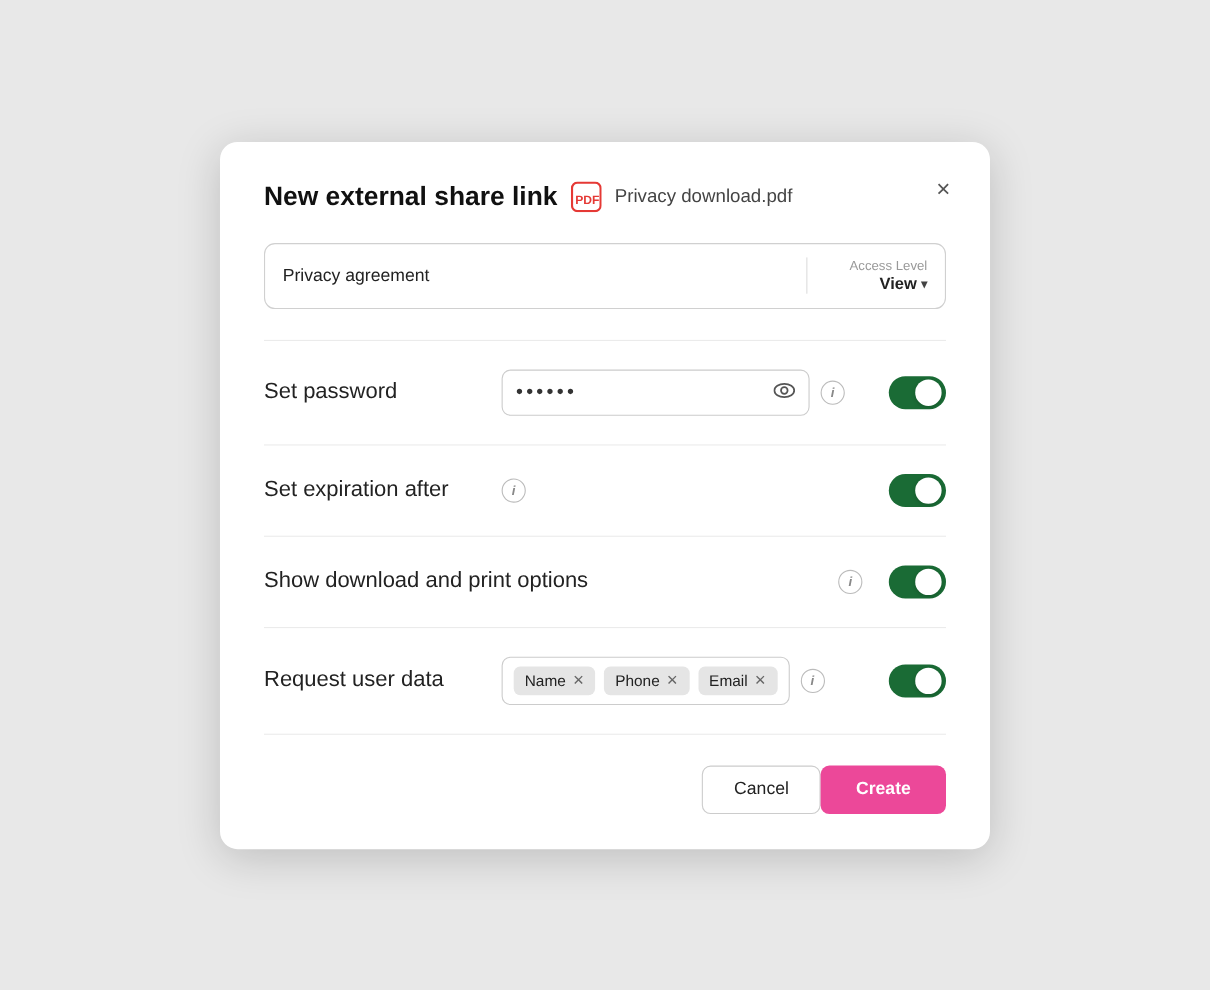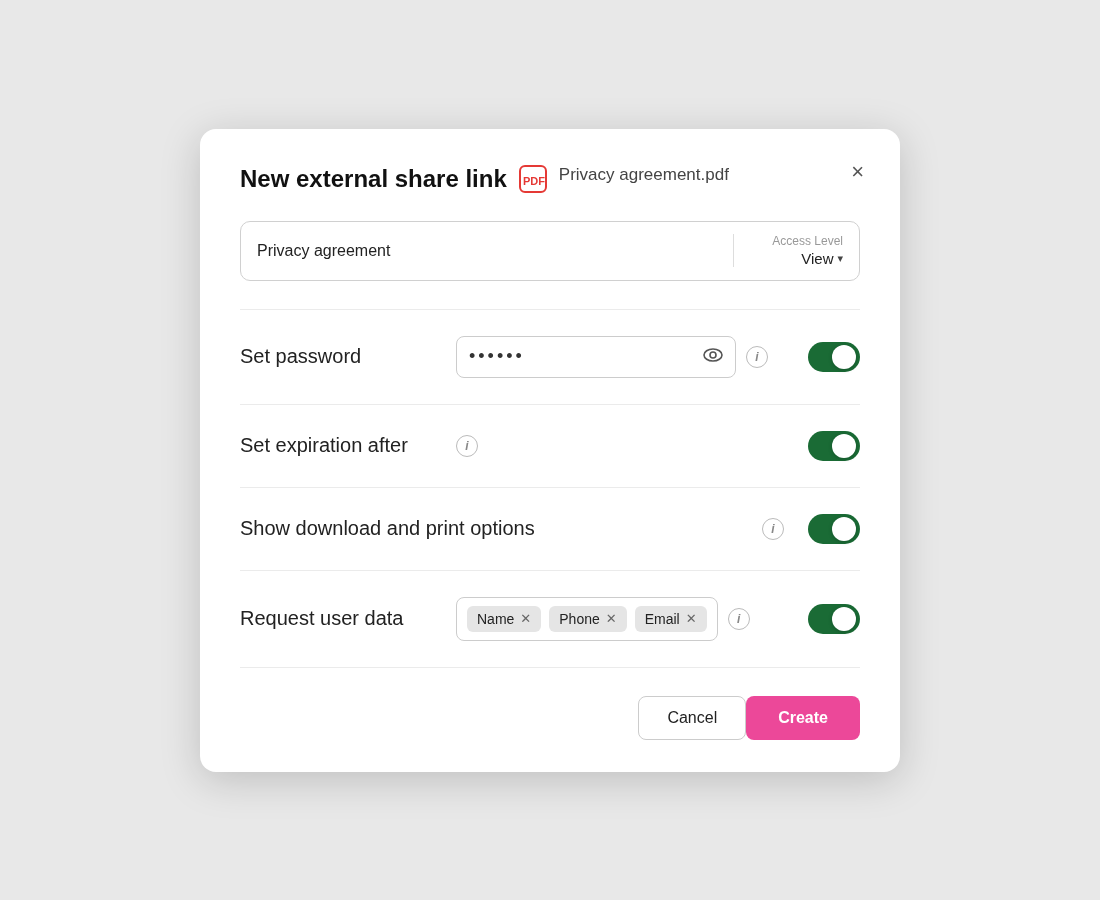--- a/index.html
+++ b/index.html
@@ -14,20 +14,21 @@
     .modal {
       background: #ffffff;
       border-radius: 16px;
       width: 700px;
       padding: 36px 40px 32px 40px;
       box-shadow: 0 8px 40px rgba(0,0,0,0.18);
       position: relative;
     }
     .modal-header {
       display: flex;
+      align-items: center;
       gap: 12px;
       margin-bottom: 28px;
     }
     .modal-title {
       font-size: 24px;
       font-weight: 700;
       color: #111;
       white-space: nowrap;
     }
     .pdf-icon {
@@ -89,21 +90,21 @@
     }
     .access-level-label {
       font-size: 12px;
       color: #999;
     }
     .access-level-select {
       display: flex;
       align-items: center;
       gap: 4px;
       font-size: 15px;
-      font-weight: 400;
+      font-weight: 700;
       color: #222;
       cursor: pointer;
       background: none;
       border: none;
       outline: none;
       padding: 0;
     }
     .access-level-select .chevron {
       font-size: 11px;
       color: #444;
@@ -288,21 +289,21 @@
 <div class="modal">
 
   <div class="modal-header">
     <span class="modal-title">New external share link</span>
     <span class="pdf-icon">
       <svg viewBox="0 0 28 28" fill="none" xmlns="http://www.w3.org/2000/svg">
         <rect x="1" y="1" width="26" height="26" rx="5" stroke="#e53935" stroke-width="2" fill="white"></rect>
         <text x="4" y="20" font-size="11" font-weight="900" fill="#e53935" font-family="Arial">PDF</text>
       </svg>
     </span>
-    <span class="file-name">Privacy agreement.pdf</span>
+    <span class="file-name">Privacy download.pdf</span>
   </div>
   <button class="close-btn">×</button>
 
   <div class="link-name-row">
     <input class="link-name-input" type="text" value="Privacy agreement" style="">
     <div class="access-level-wrapper">
       <span class="access-level-label">Access Level</span>
       <button class="access-level-select">
         <span>View</span>
         <span class="chevron">▾</span>

